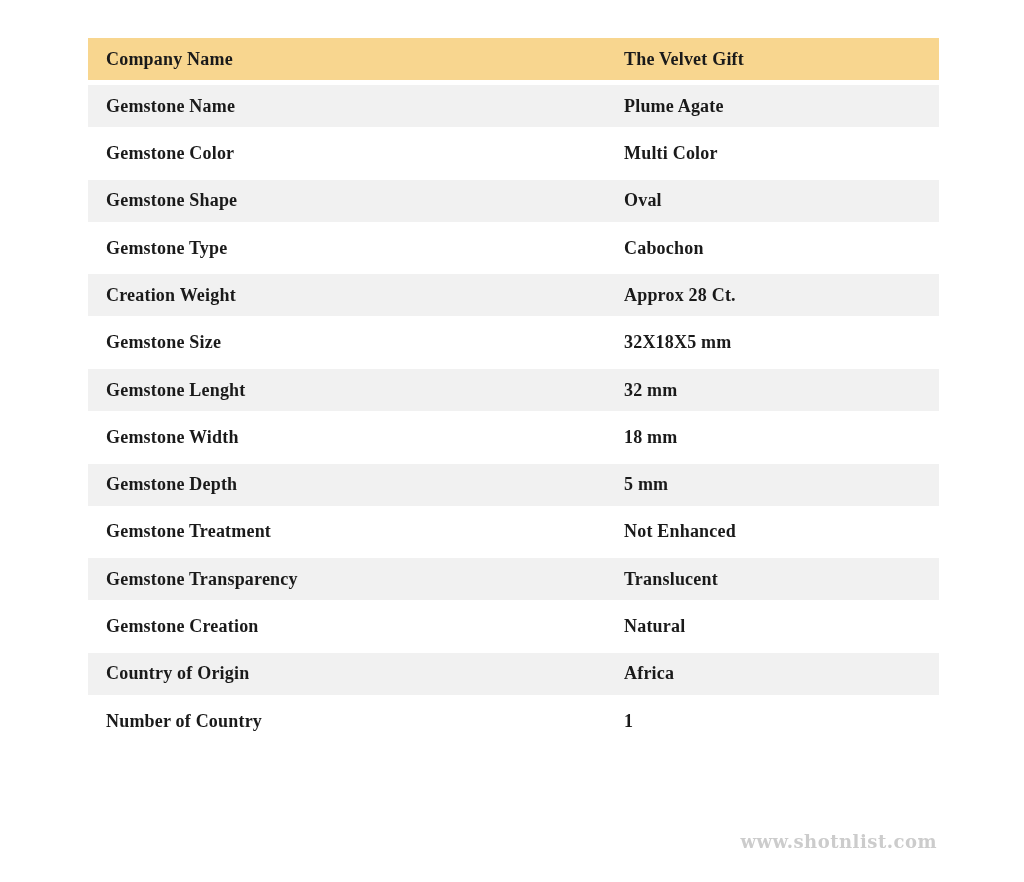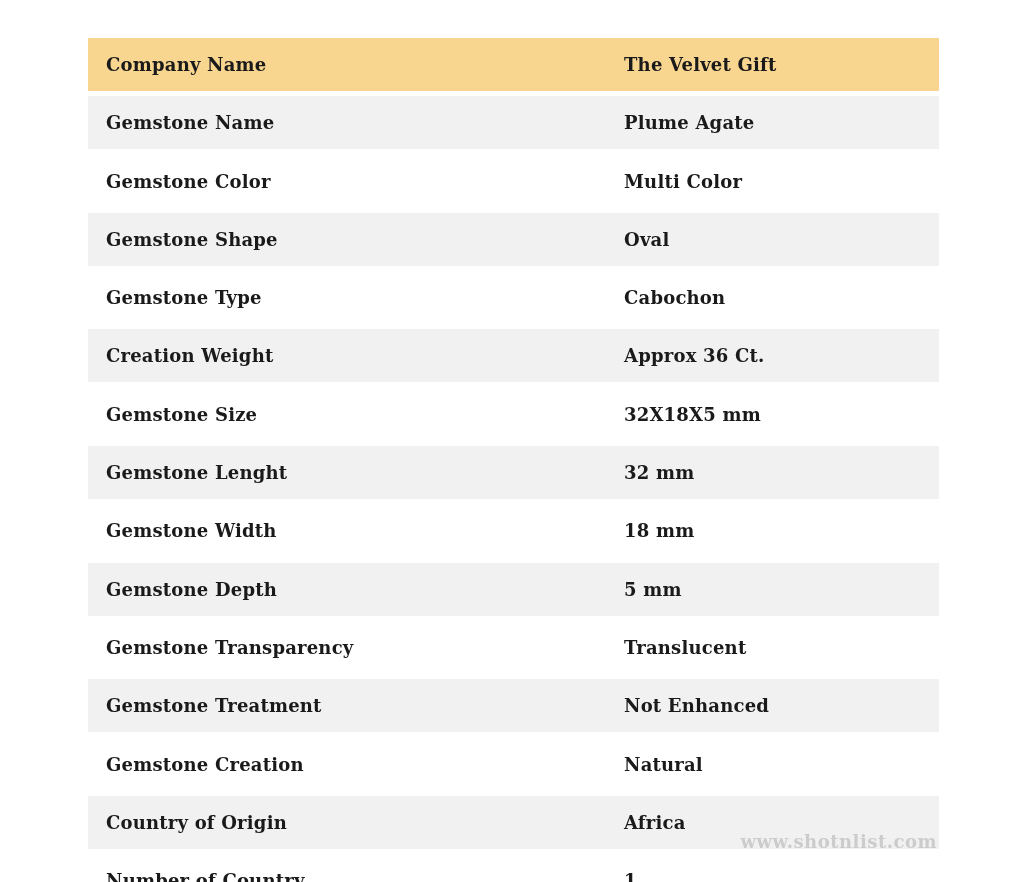--- a/index.html
+++ b/index.html
@@ -12,23 +12,24 @@
     overflow: hidden;
   }
   .spec-table {
     position: absolute;
     left: 88px;
     top: 38px;
     width: 851px;
   }
   .row {
     display: flex;
-    height: 53px;
+    height: 42px;
     margin-bottom: 5.3px;
     background: var(--white-bg, #ffffff);
+    font-family: Liberation Serif, serif;
   }
   .row:nth-child(even) { background: var(--stripe-bg, #f1f1f1); }
   .row:first-child { background: var(--header-bg, #f8d68f); }
   .cell {
     display: flex;
     align-items: center;
     font-weight: bold;
     font-size: 18px;
     color: var(--text-color, #1a1a1a);
     letter-spacing: 0.2px;
@@ -76,45 +77,45 @@
   <div class="row">
     <div class="cell label">Gemstone Shape</div>
     <div class="cell value">Oval</div>
   </div>
   <div class="row">
     <div class="cell label">Gemstone Type</div>
     <div class="cell value">Cabochon</div>
   </div>
   <div class="row">
     <div class="cell label">Creation Weight</div>
-    <div class="cell value">Approx 36 Ct.</div>
+    <div class="cell value">Approx 28 Ct.</div>
   </div>
   <div class="row">
     <div class="cell label">Gemstone Size</div>
     <div class="cell value">32X18X5 mm</div>
   </div>
   <div class="row">
     <div class="cell label">Gemstone Lenght</div>
     <div class="cell value">32 mm</div>
   </div>
   <div class="row">
     <div class="cell label">Gemstone Width</div>
     <div class="cell value">18 mm</div>
   </div>
   <div class="row">
     <div class="cell label">Gemstone Depth</div>
     <div class="cell value">5 mm</div>
   </div>
   <div class="row">
+    <div class="cell label">Gemstone Treatment</div>
+    <div class="cell value">Not Enhanced</div>
+  </div>
+  <div class="row">
     <div class="cell label">Gemstone Transparency</div>
     <div class="cell value">Translucent</div>
-  </div>
-  <div class="row">
-    <div class="cell label">Gemstone Treatment</div>
-    <div class="cell value">Not Enhanced</div>
   </div>
   <div class="row">
     <div class="cell label">Gemstone Creation</div>
     <div class="cell value">Natural</div>
   </div>
   <div class="row">
     <div class="cell label">Country of Origin</div>
     <div class="cell value">Africa</div>
   </div>
   <div class="row">

